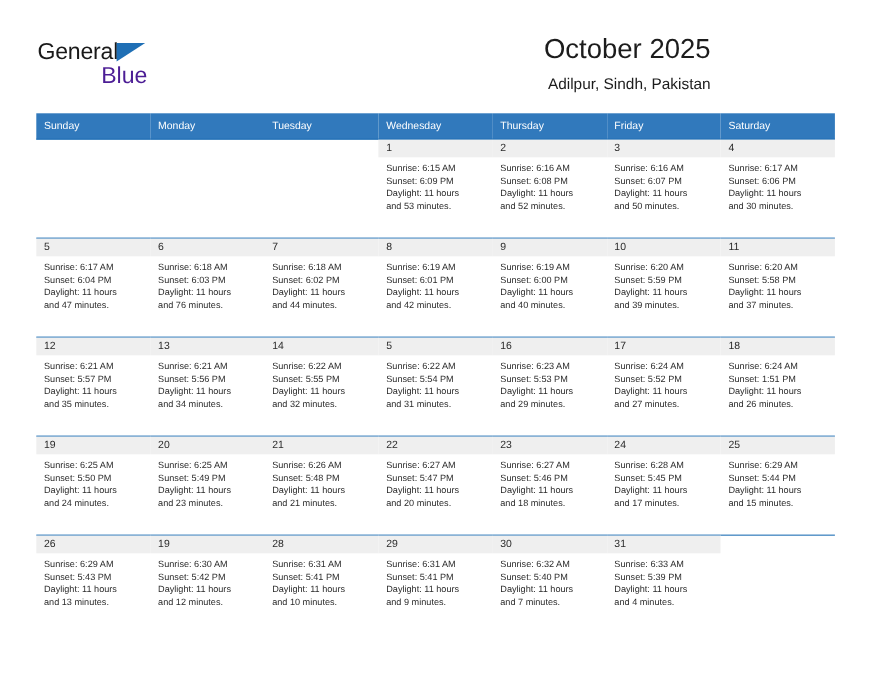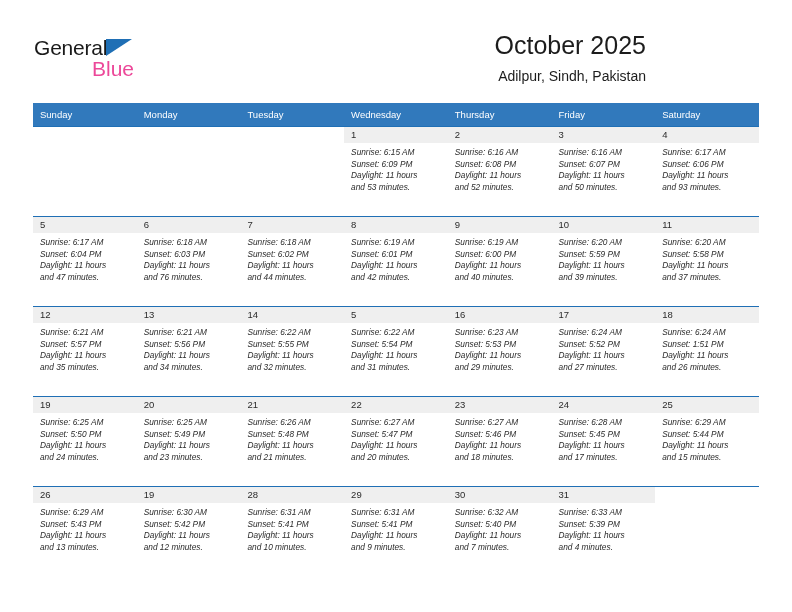--- a/index.html
+++ b/index.html
@@ -47,21 +47,21 @@
     top: 3px;
     width: 0; height: 0;
     border-left: 26px solid #1f6fb5;
     border-bottom: 17px solid transparent;
   }
   .logo-blue {
     position: absolute;
     left: 58px;
     top: 21px;
     font-size: 21px;
-    color: #ec4899;
+    color: #4c1d95;
     line-height: 24px;
     font-family: "Liberation Sans", sans-serif;
   }
   .title-block {
     position: absolute;
     right: 36px;
     top: 30px;
     text-align: right;
   }
   .cal-title {
@@ -121,21 +121,20 @@
     font-size: 9.5px;
     color: #2b2b2b;
     line-height: 14px;
   }
   td.blank .daynum-band { background: transparent; }
   .cell-body {
     padding: 4px 5px 0 7px;
     font-size: 8.3px;
     color: #2b2b2b;
     line-height: 11.6px;
-    font-style: italic;
   }
   .cell-body div { white-space: nowrap; }
 </style>
 </head>
 <body>
 
 <div class="page">
 
   <div class="header">
 
@@ -214,21 +213,21 @@
               </div>
             </div>
           </td>
           <td>
             <div class="cell-inner">
               <div class="daynum-band">4</div>
               <div class="cell-body">
                 <div>Sunrise: 6:17 AM</div>
                 <div>Sunset: 6:06 PM</div>
                 <div>Daylight: 11 hours</div>
-                <div>and 93 minutes.</div>
+                <div>and 30 minutes.</div>
               </div>
             </div>
           </td>
         </tr>
         <tr class="week">
           <td>
             <div class="cell-inner">
               <div class="daynum-band">5</div>
               <div class="cell-body">
                 <div>Sunrise: 6:17 AM</div>

